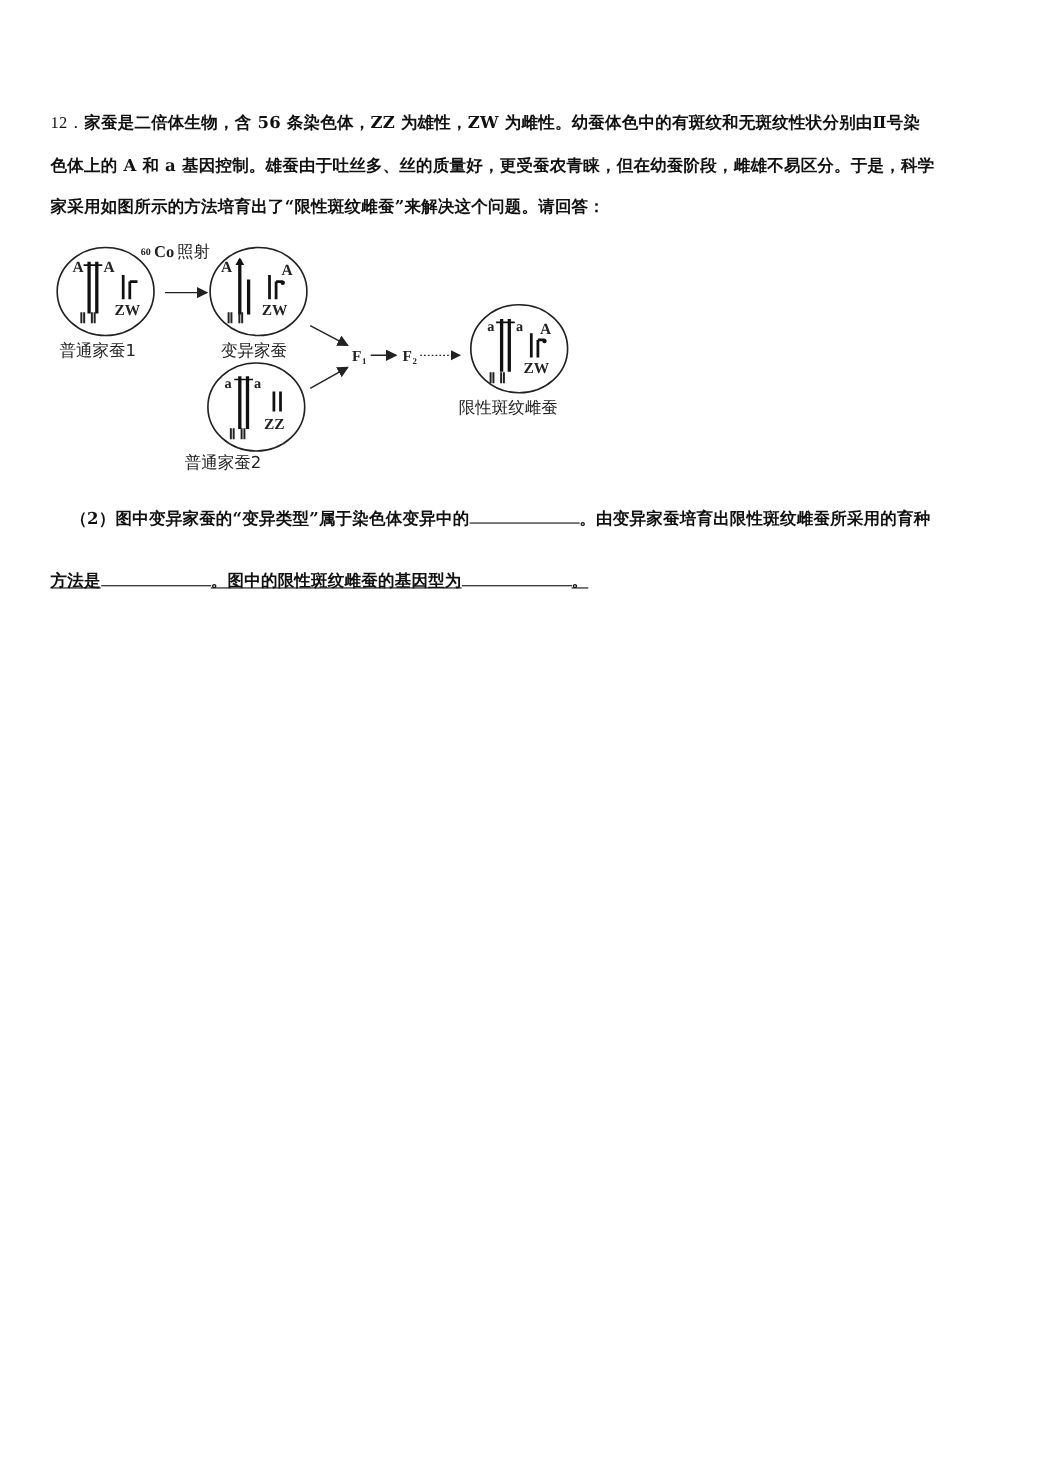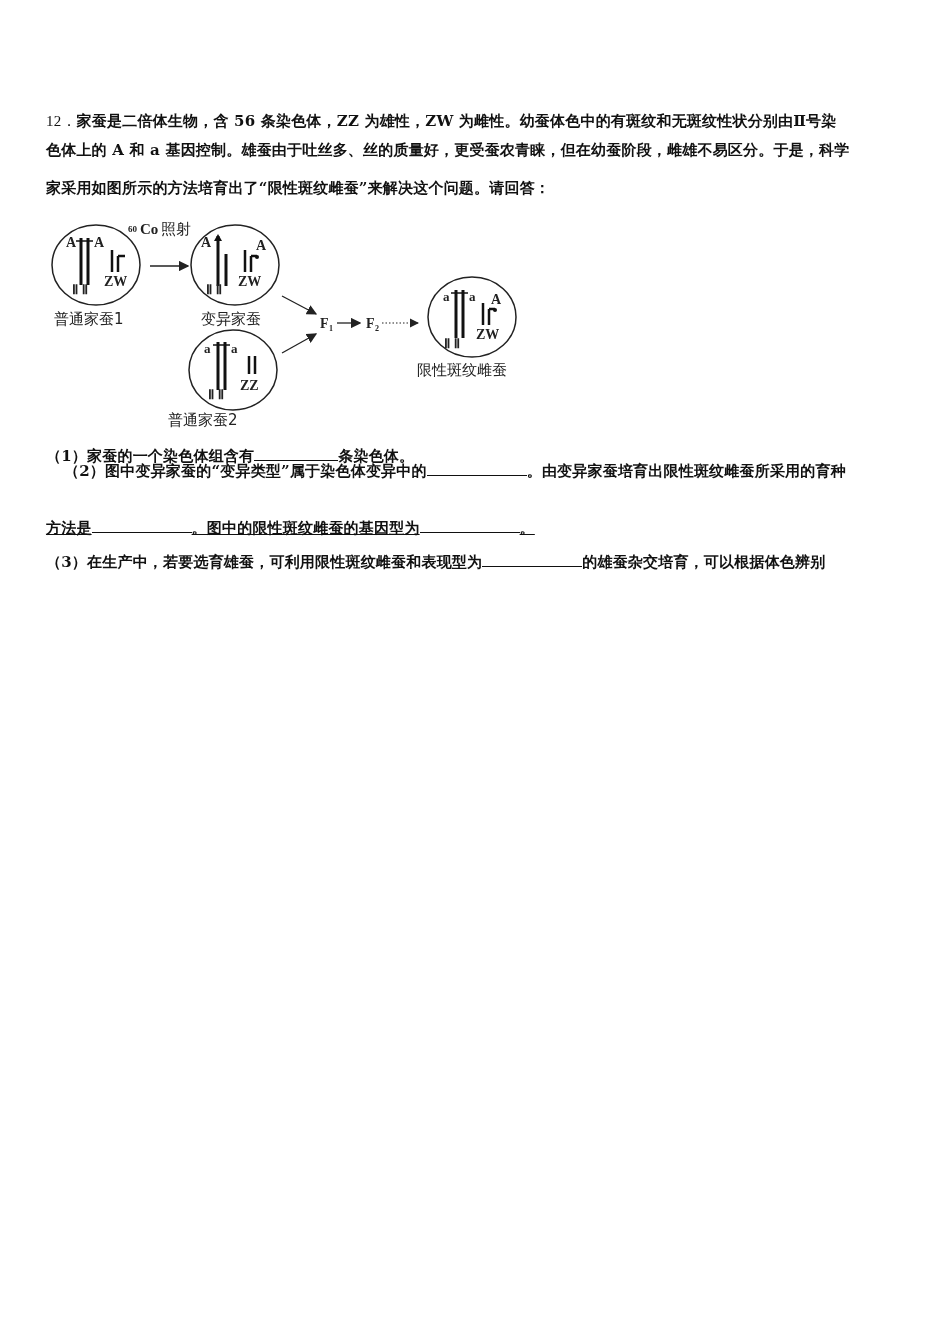--- a/index.html
+++ b/index.html
@@ -12,21 +12,21 @@
   .blank { display: inline-block; border-bottom: 1.3px solid #111; height: 16px; vertical-align: baseline; }
   .diagram { position: absolute; left: 46px; top: 210px; width: 500px; height: 225px; }
   .diagram svg text { font-family: "Liberation Serif", serif; font-weight: bold; fill: #222; }
   .diagram svg .cn { font-family: "DejaVu Sans", sans-serif; font-weight: normal; fill: #222; }
 </style>
 </head>
 <body>
 
 <div class="page">
 
-  <div class="line b" style="top:101px;margin-top:10px;">
+  <div class="line b" style="top:101px;">
     <span class="num">12．</span><span>家蚕是二倍体生物，含 56 条染色体，ZZ 为雄性，ZW 为雌性。幼蚕体色中的有斑纹和无斑纹性状分别由Ⅱ号染</span>
   </div>
   <div class="line b" style="top:178px;">家采用如图所示的方法培育出了“限性斑纹雌蚕”来解决这个问题。请回答：</div>
   <div class="line b" style="top:140px;">色体上的 A 和 a 基因控制。雄蚕由于吐丝多、丝的质量好，更受蚕农青睐，但在幼蚕阶段，雌雄不易区分。于是，科学</div>
 
   <div class="diagram">
     <svg width="500" height="225" viewBox="0 0 500 225" xmlns="http://www.w3.org/2000/svg">
       <defs>
         <marker id="ah" markerWidth="8" markerHeight="8" refX="7" refY="4" orient="auto">
           <path d="M0,0 L8,4 L0,8 z" fill="#222"></path>
@@ -105,28 +105,22 @@
         <line x1="443" y1="99" x2="449" y2="99" stroke="#111" stroke-width="2.5"></line>
         <circle cx="449" cy="100" r="2" fill="#111"></circle>
         <text x="445" y="94" font-size="14">A</text>
         <text x="398" y="138" font-size="13">Ⅱ Ⅱ</text>
         <text x="430" y="129" font-size="14">ZW</text>
         <text class="cn" x="371" y="165" font-size="15">限性斑纹雌蚕</text>
       </g>
     </svg>
   </div>
 
-  <div class="line b" style="top:444px;">
-    <span>（1）家蚕的一个染色体组含有</span><span class="blank" style="width:84px;"></span><span>条染色体。</span>
-  </div>
 
   <div class="line b" style="top:459px;margin-left:18px;">
     <span>（2）图中变异家蚕的“变异类型”属于染色体变异中的</span><span class="blank" style="width:100px;"></span><span>。由变异家蚕培育出限性斑纹雌蚕所采用的育种</span>
   </div>
   <div class="line b" style="top:516px;text-decoration:underline;">
     <span>方法是</span><span class="blank" style="width:100px;"></span><span>。图中的限性斑纹雌蚕的基因型为</span><span class="blank" style="width:100px;"></span><span>。</span>
   </div>
 
-  <div class="line b" style="top:550px;">
-    <span>（3）在生产中，若要选育雄蚕，可利用限性斑纹雌蚕和表现型为</span><span class="blank" style="width:100px;"></span><span>的雄蚕杂交培育，可以根据体色辨别</span>
-  </div>
 
 </div>
 
 </body></html>

